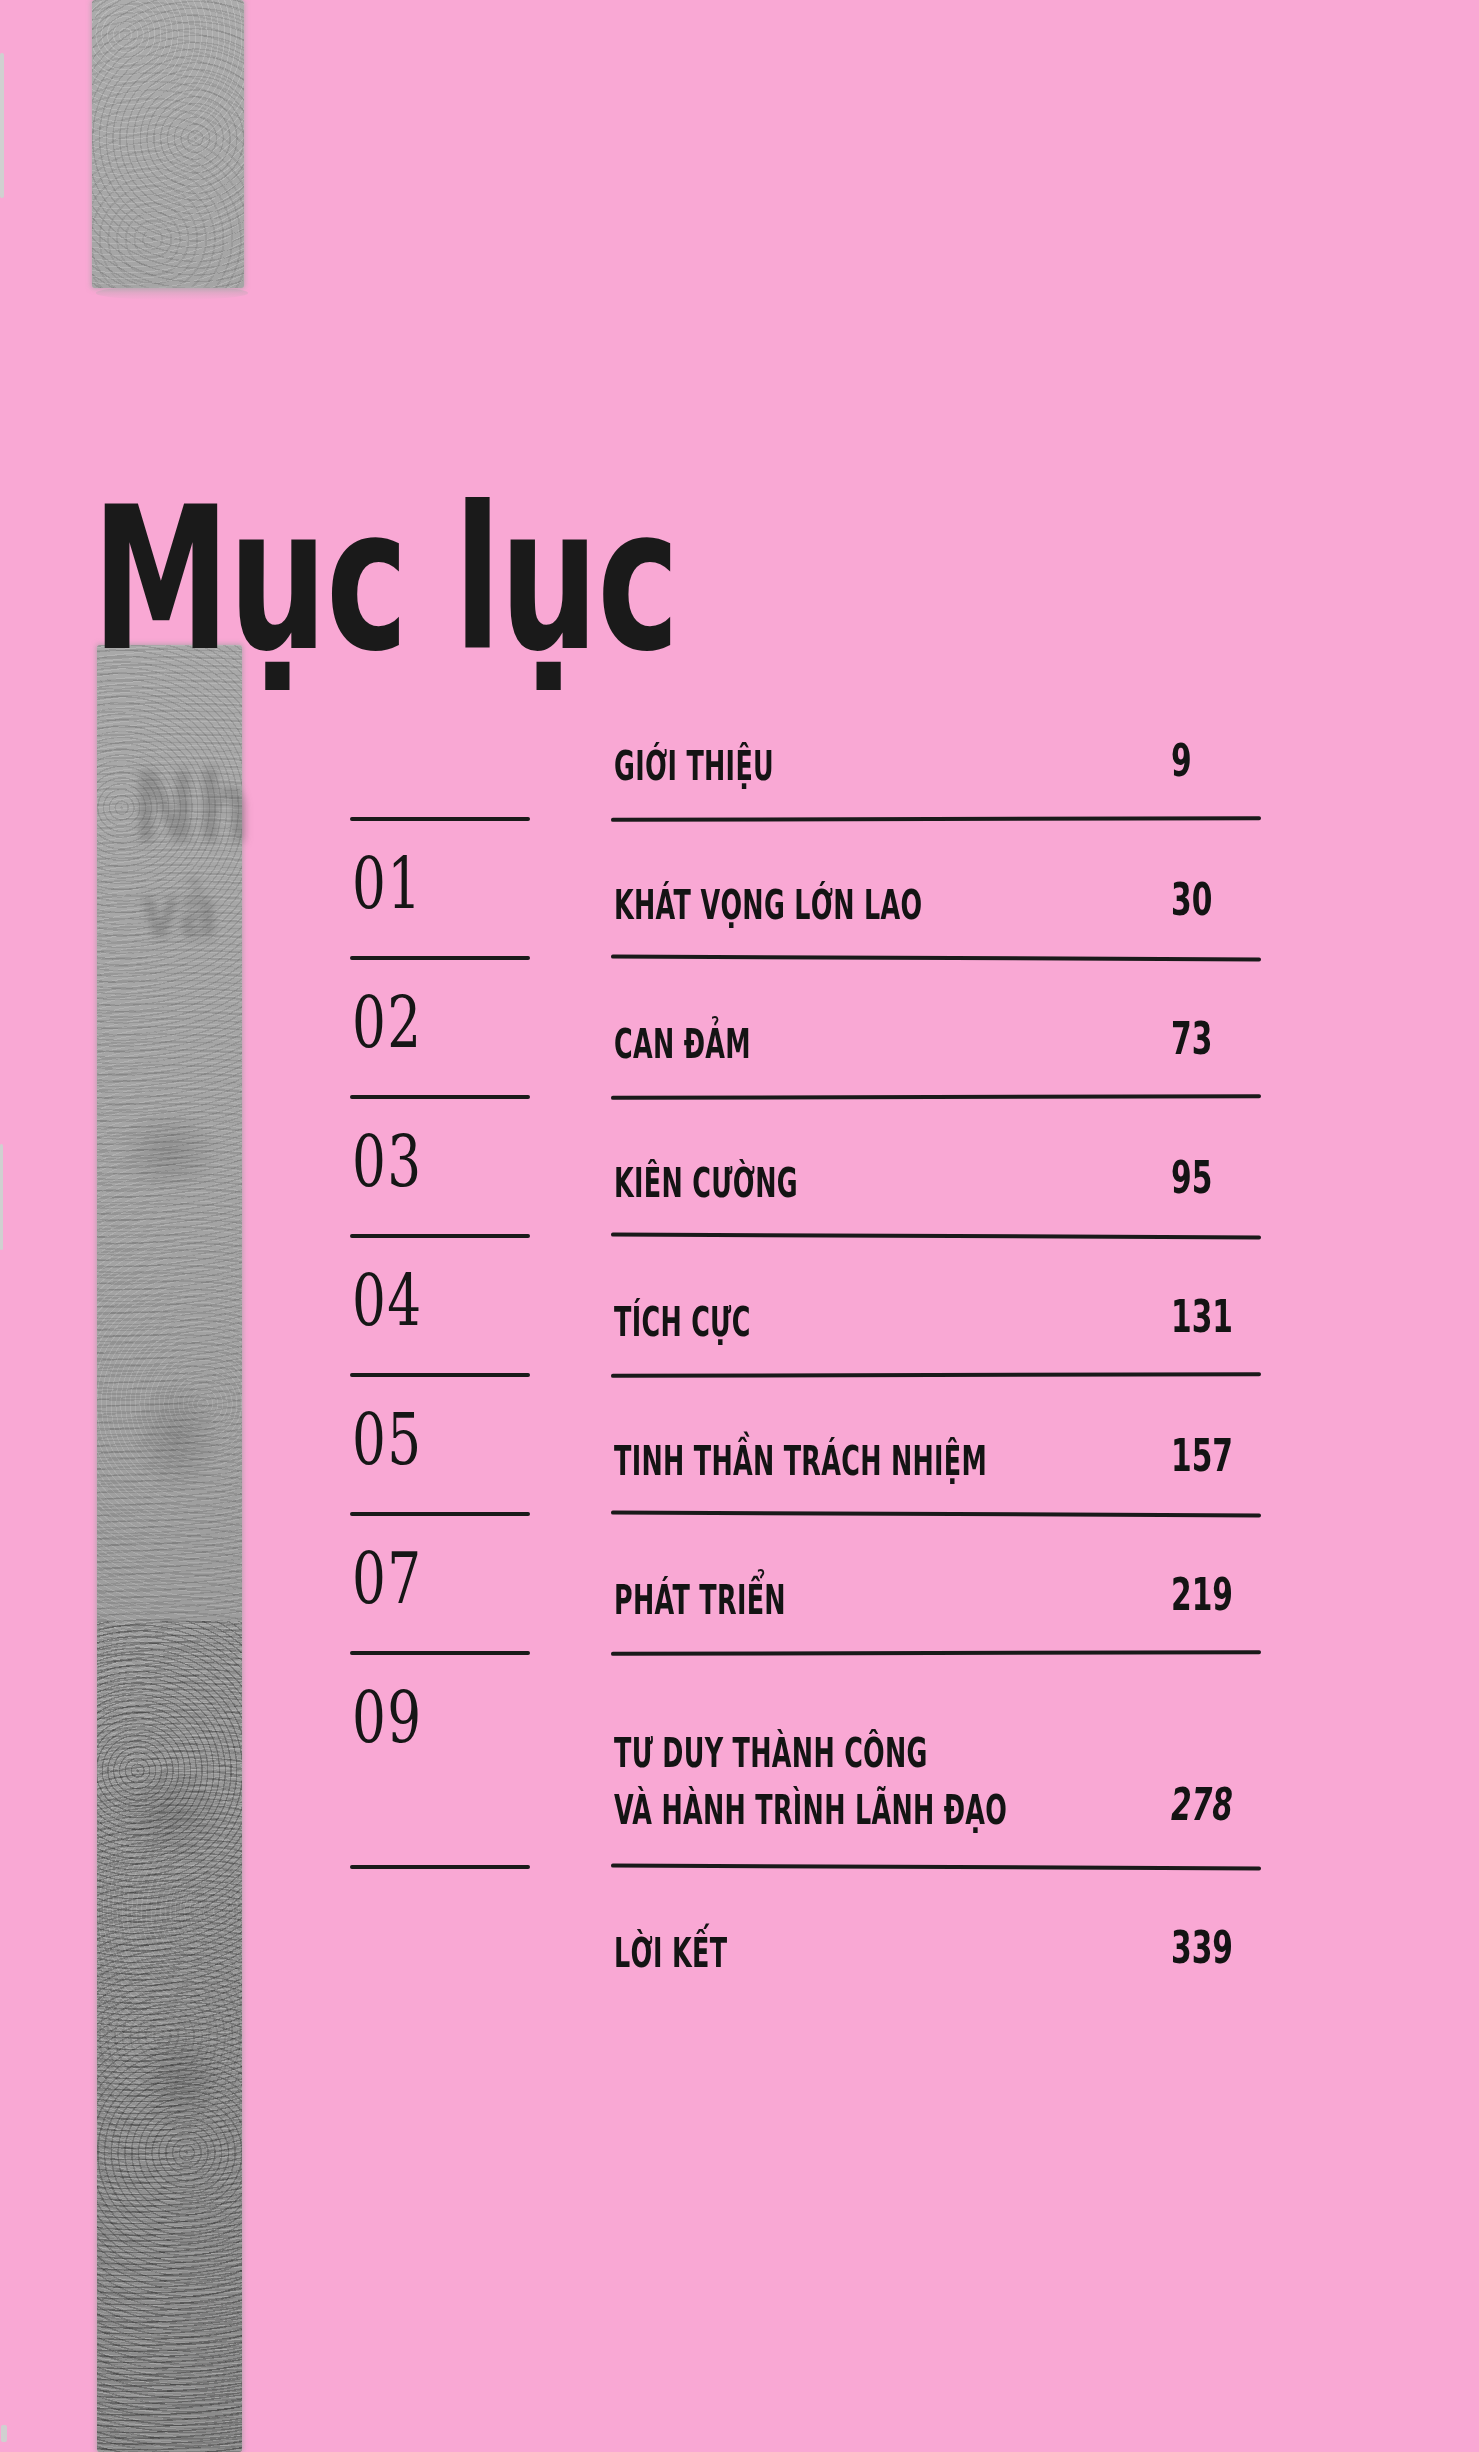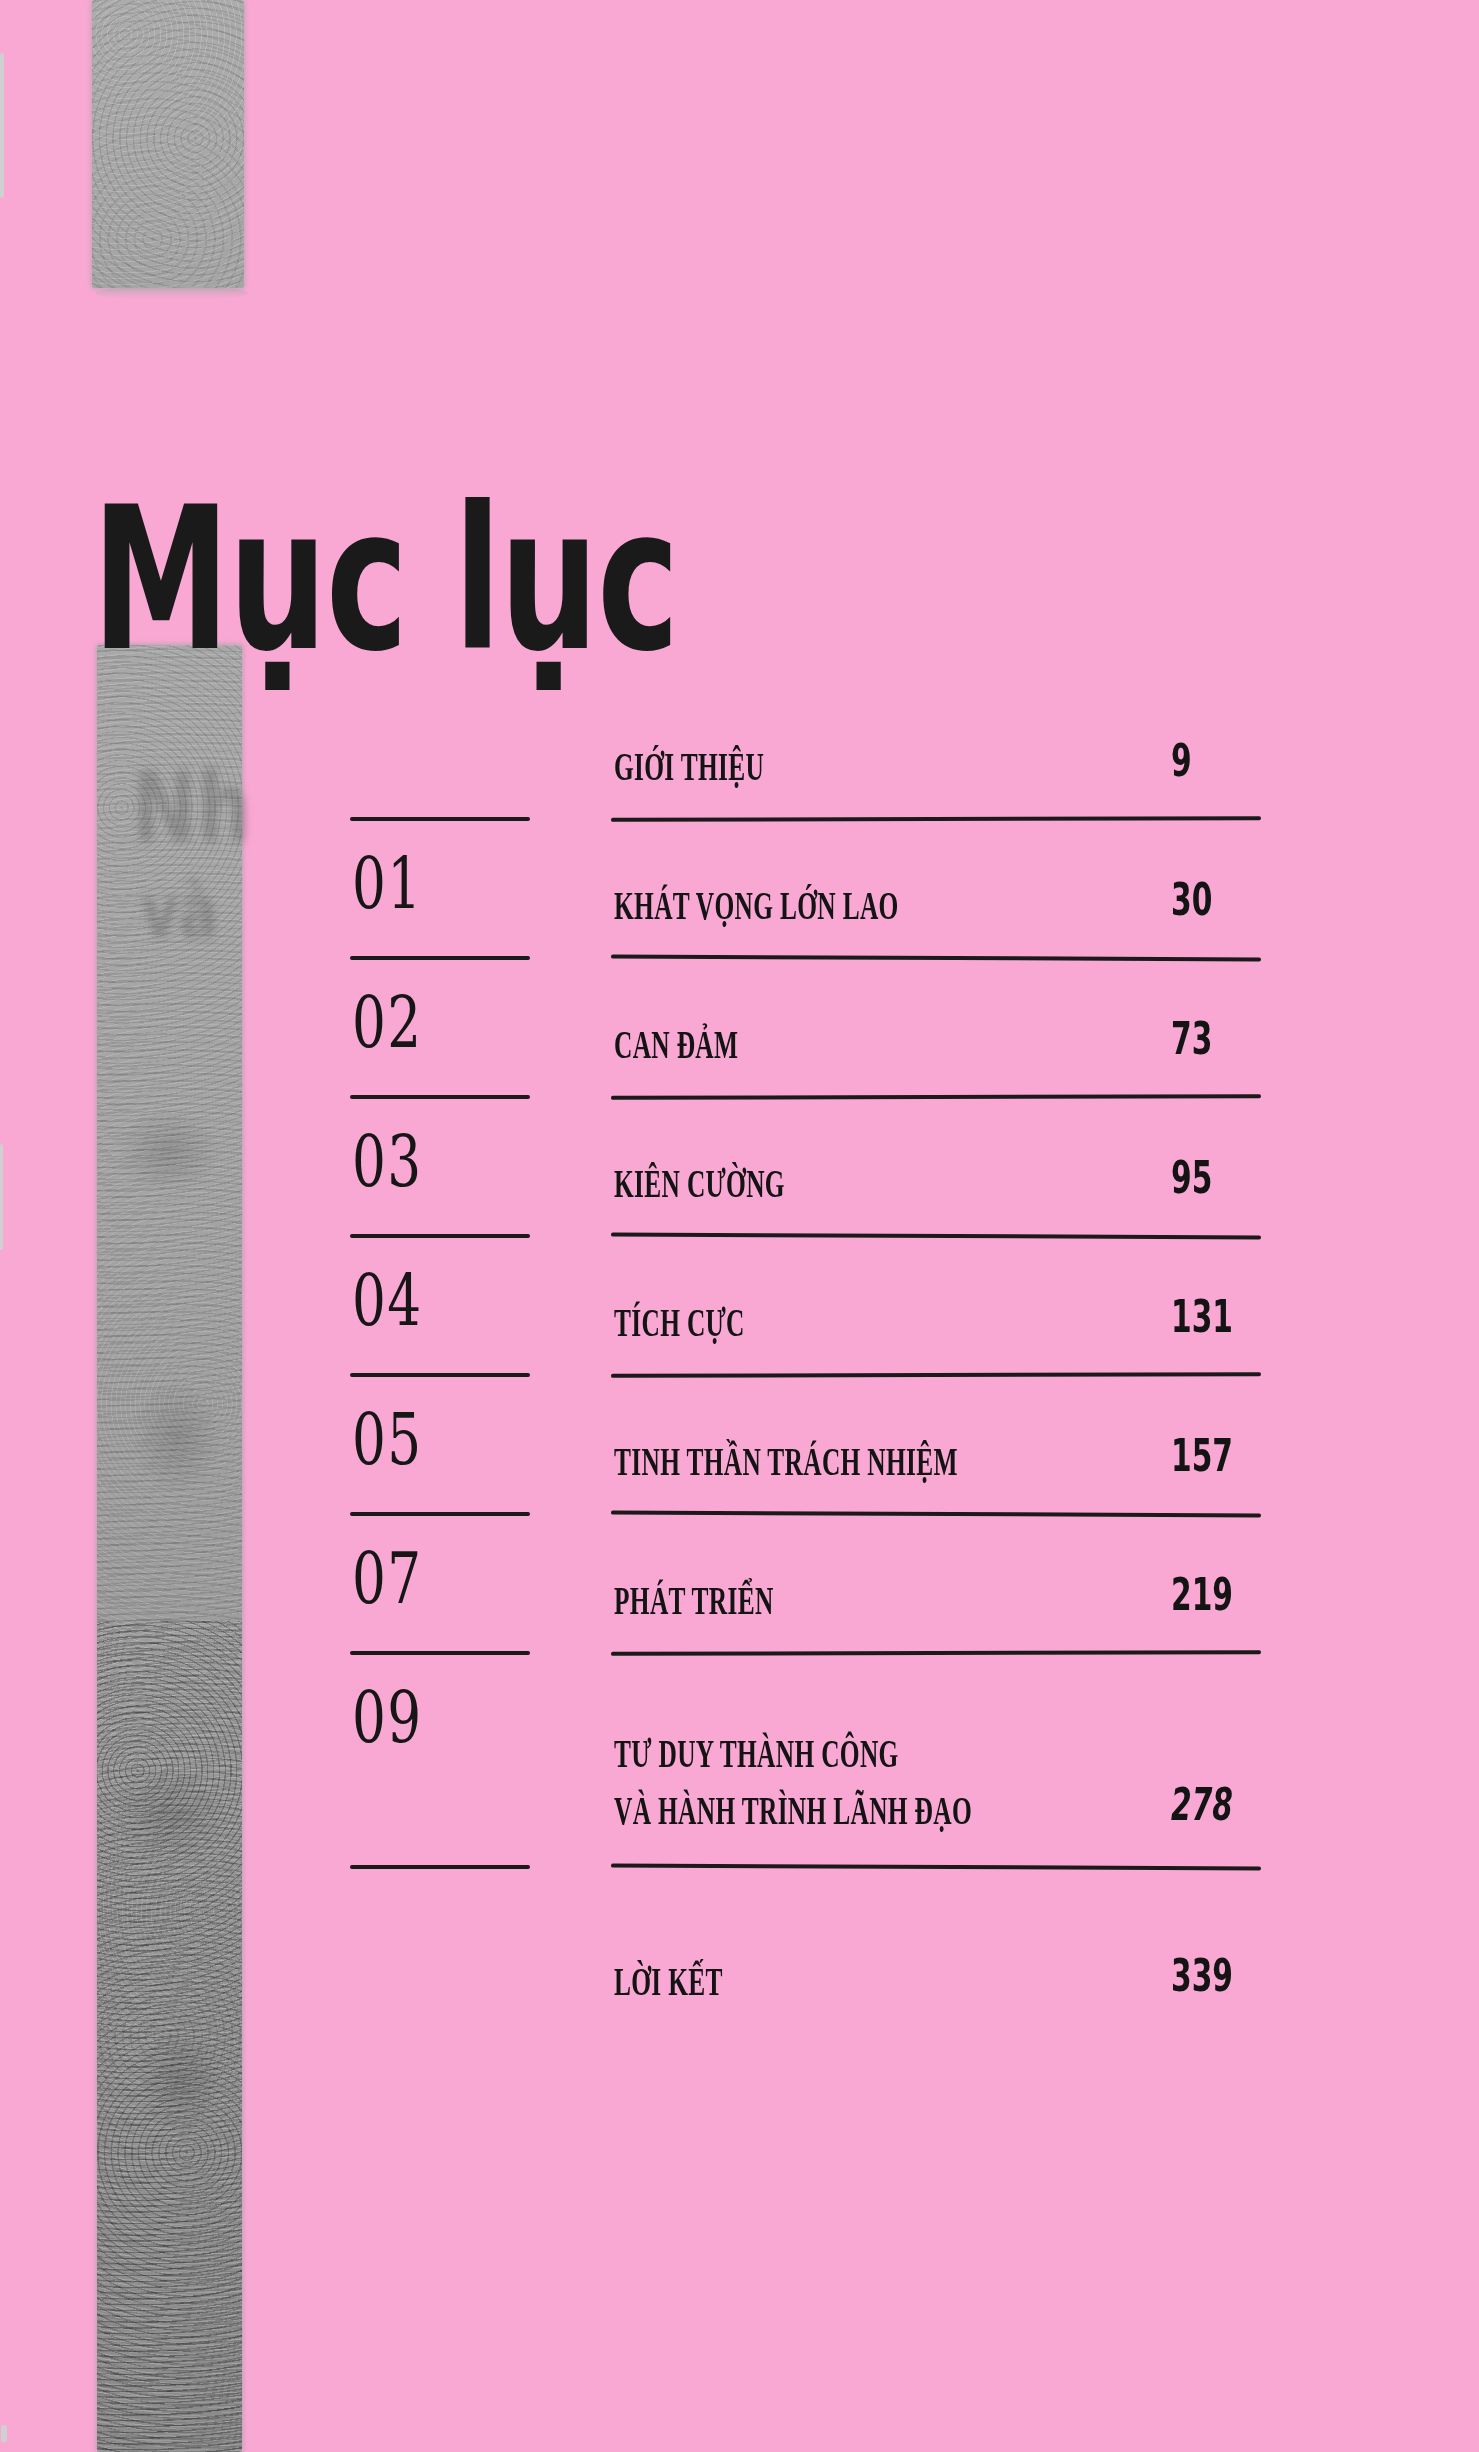--- a/index.html
+++ b/index.html
@@ -74,40 +74,40 @@
     font-size:198px;line-height:1;font-weight:bold;
     letter-spacing:-1.9px;color:#1a1a1a;
     white-space:nowrap;
   }
   .heading .squeeze{display:inline-block;transform:scaleX(.70);transform-origin:0 50%;}
 
   
   .toc{position:absolute;left:350px;top:682px;width:910px;}
   .row{position:relative;height:139px;}
   .row.tall{height:214px;}
-  .row.last{height:170px;margin-top:28px;}
+  .row.last{height:170px;}
 
   .sep{position:absolute;bottom:0;height:3.9px;background:#1a1a1a;border-radius:1.9px;}
   .sep-left{left:0;width:180px;}
   .sep-right{left:261px;width:650px;}
   .row:nth-child(even) .sep-right{transform:rotate(.25deg);}
   .row:nth-child(odd) .sep-right{transform:rotate(-.15deg);}
 
   .num{
     position:absolute;left:1.9px;top:27px;
     font-family:"DejaVu Serif", serif;
     font-size:71px;line-height:1;font-weight:normal;
     color:#161616;white-space:nowrap;
   }
   .num .squeeze{display:inline-block;transform:scaleX(.75);transform-origin:0 50%;letter-spacing:1.9px;}
 
   .title{
     position:absolute;left:264px;top:56px;
     font-size:41px;line-height:1.38;font-weight:bold;
-    color:#141414;white-space:nowrap;font-family:Liberation Serif, serif;
+    color:#141414;white-space:nowrap;
   }
   .row.tall .title{top:70px;}
   .title .squeeze{display:inline-block;transform:scaleX(.62);transform-origin:0 50%;letter-spacing:0.5px;}
 
   .pageno{
     position:absolute;left:821px;top:56px;
     font-size:45px;line-height:1;font-weight:bold;
     color:#141414;white-space:nowrap;
   }
   .row.tall .pageno{top:127px;font-style:italic;}

